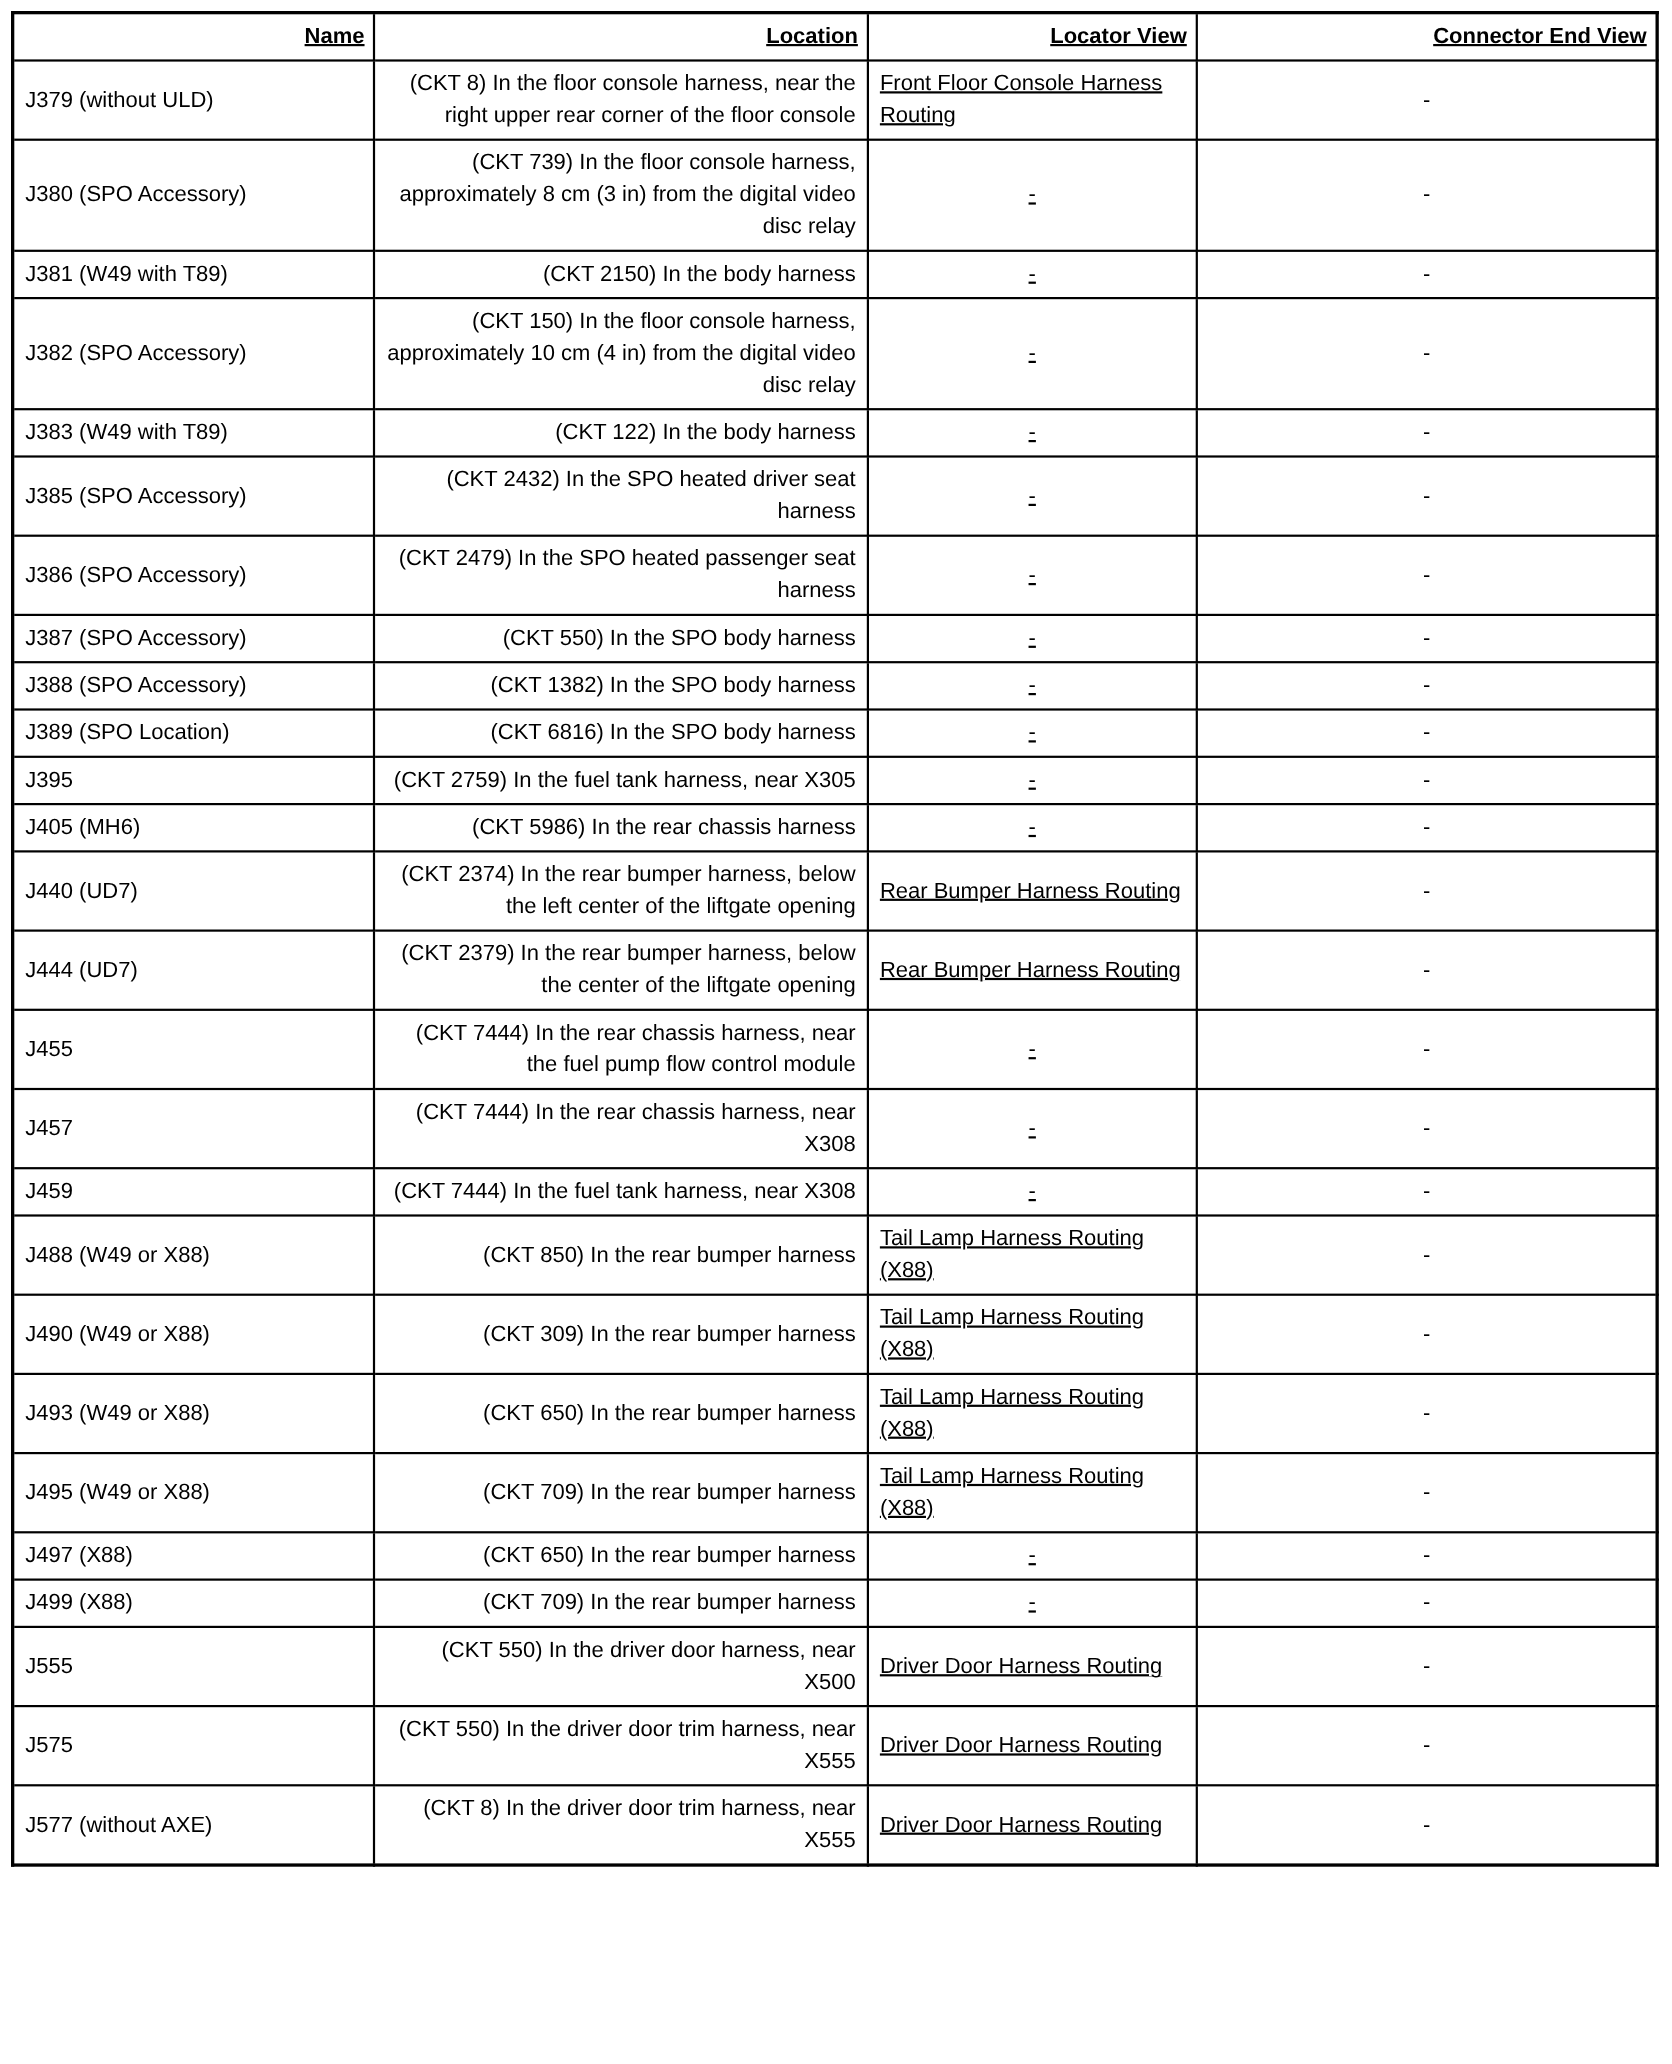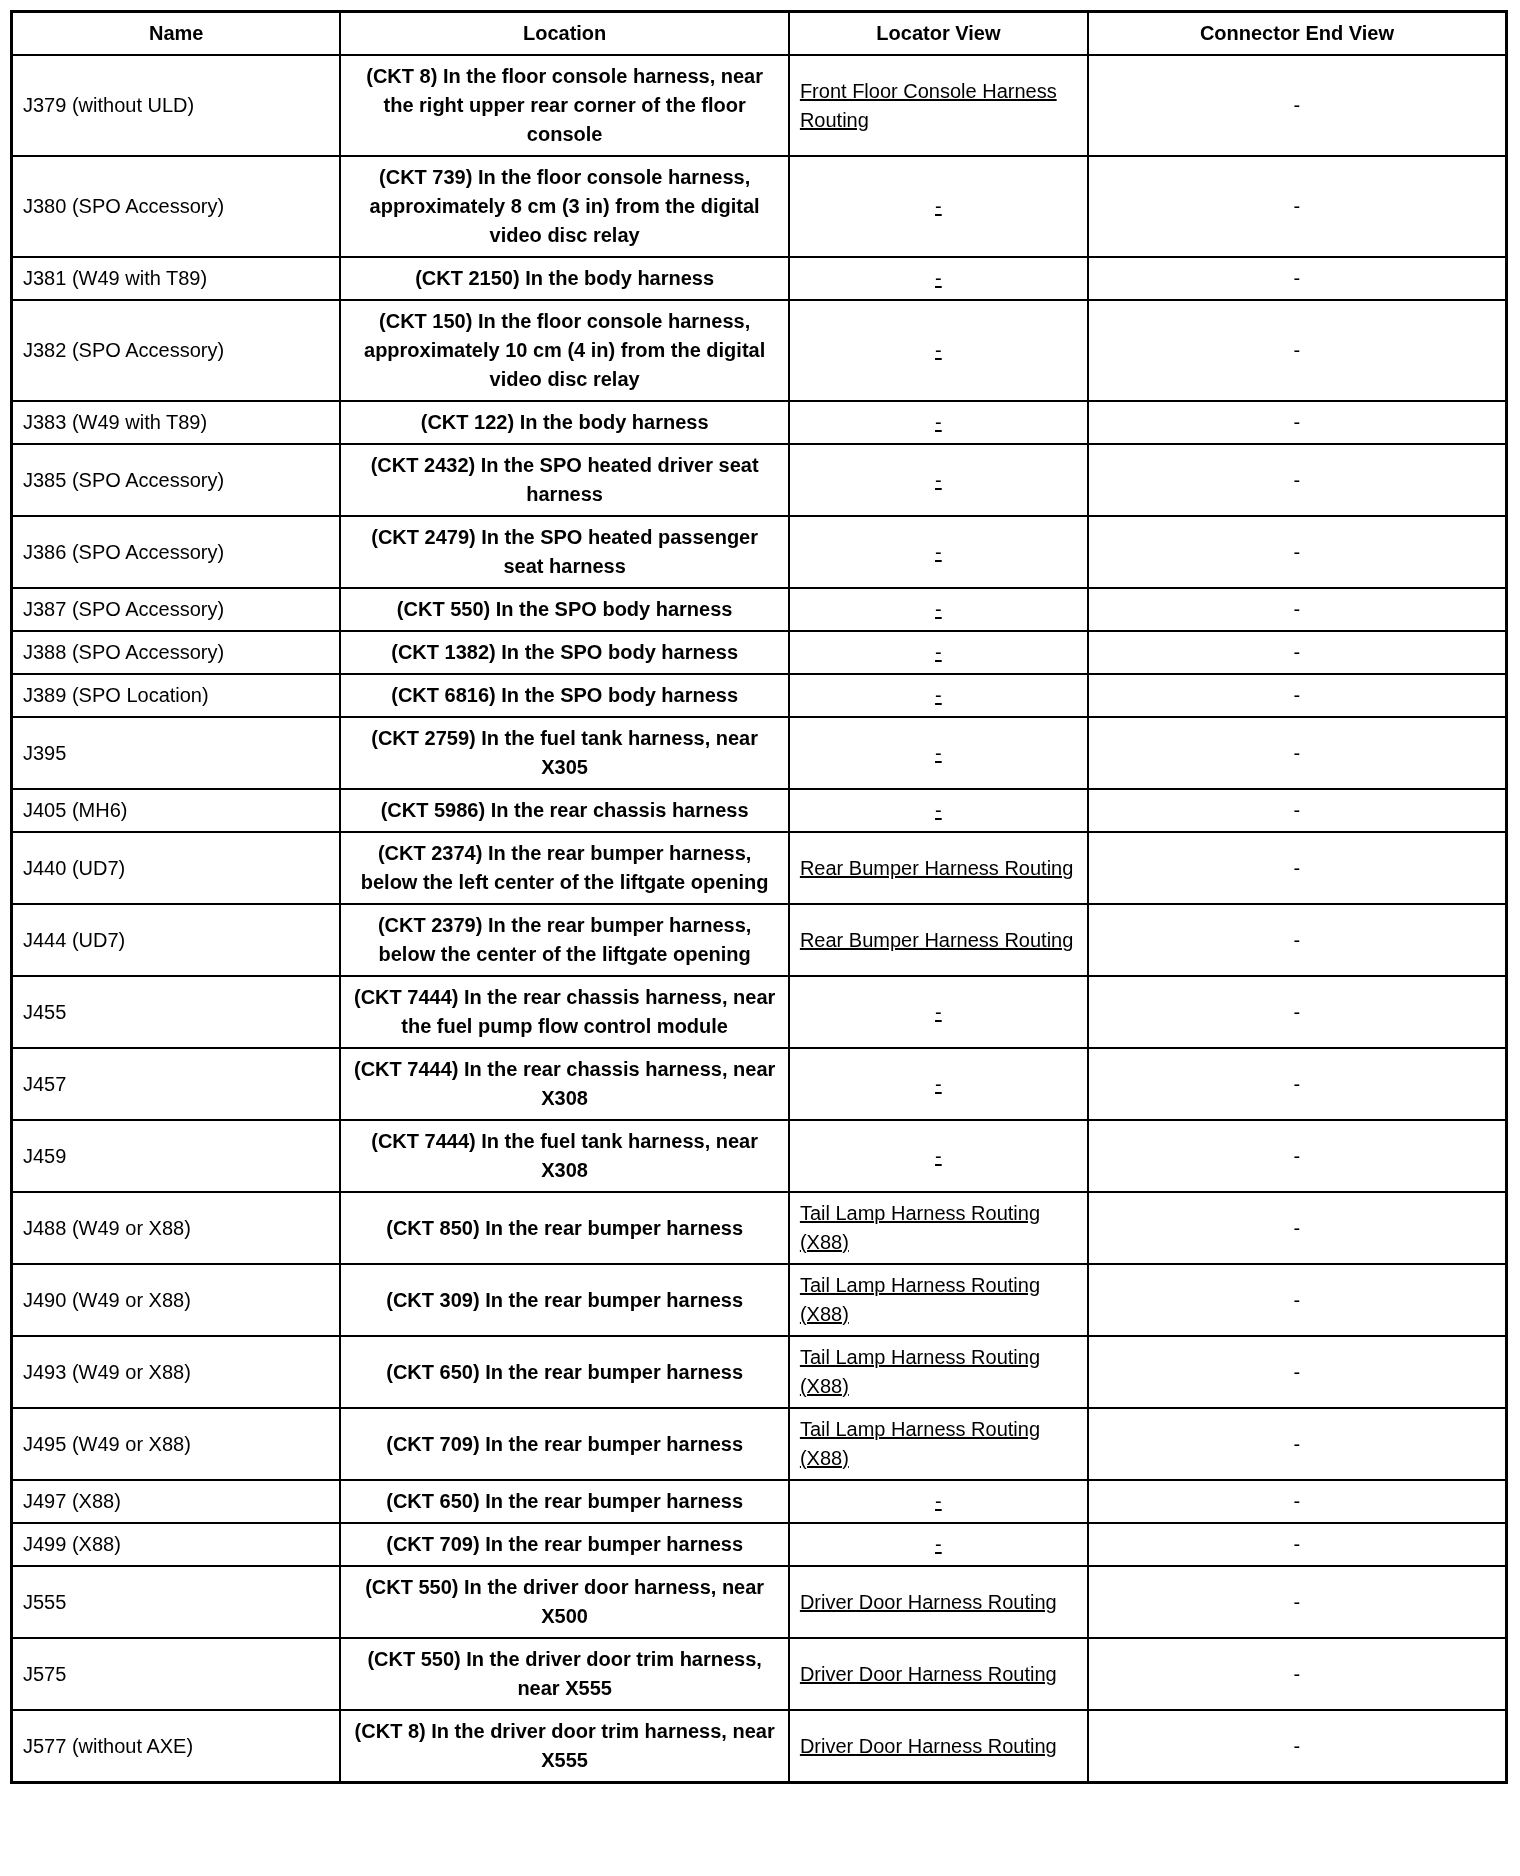--- a/index.html
+++ b/index.html
@@ -28,25 +28,26 @@
   th, td {
     border: 2px solid #000000;
     padding: 6px 10px;
     font-size: 20px;
     line-height: 1.45;
     vertical-align: middle;
     word-wrap: break-word;
   }
   th {
     font-weight: bold;
-    text-align: center;
+    text-align: right;
     padding: 6px 8px;
+    text-decoration: underline;
   }
   td.col-name { text-align: left; }
-  td.col-location { text-align: center; font-weight: bold; }
+  td.col-location { text-align: right; }
   td.col-locator { text-align: left; text-decoration: underline; }
   td.col-connector { text-align: center; }
   td.dash { text-align: center; }
 </style>
 </head>
 <body>
 
 <div class="page">
   <table class="connector-table">
     <colgroup>

